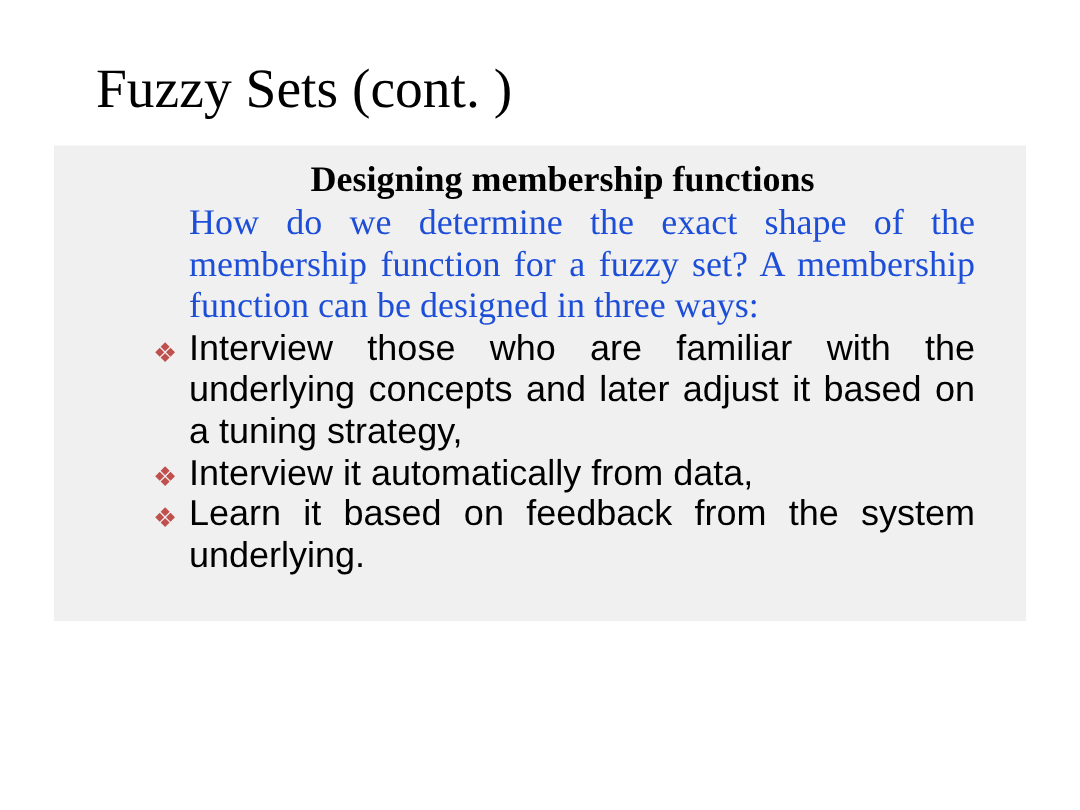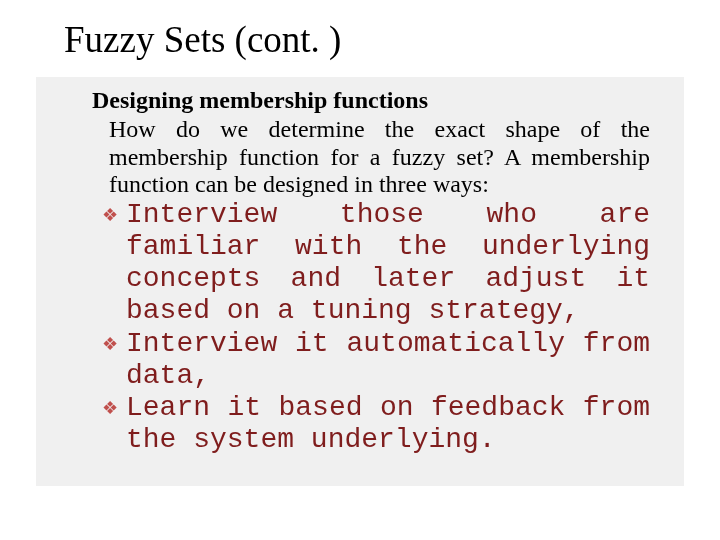--- a/index.html
+++ b/index.html
@@ -11,21 +11,21 @@
       width: 720px;
       height: 540px;
       background: #ffffff;
       font-family: 'Times New Roman', Times, serif;
       position: relative;
       overflow: hidden;
     }
     .slide {
       width: 100%;
       height: 100%;
-      padding: 18px 0 0 0;
+      padding: 38px 0 0 0;
     }
     .title-area {
       padding: 0 48px 16px 64px;
     }
     .title {
       font-size: 37px;
       font-weight: normal;
       color: #000000;
       font-family: 'Times New Roman', Times, serif;
     }
@@ -34,48 +34,49 @@
       background: #f0f0f0;
       padding: 10px 26px 30px 34px;
     }
     .subheading {
       font-size: 24px;
       font-weight: bold;
       color: #000000;
       font-family: 'Times New Roman', Times, serif;
       margin-bottom: 2px;
       margin-left: 22px;
+      text-align: center;
     }
     .intro-text {
       font-size: 24px;
-      color: #000000;
+      color: #1d4ed8;
       font-family: 'Times New Roman', Times, serif;
       text-align: justify;
       line-height: 1.15;
-      margin-left: 39px;
+      margin-left: 56px;
       margin-right: 8px;
     }
     .bullet-item {
       display: flex;
       align-items: flex-start;
       margin-left: 32px;
       margin-right: 8px;
     }
     .bullet {
       flex-shrink: 0;
       width: 24px;
       font-size: 18px;
       color: #c0504d;
       padding-top: 5px;
     }
     .bullet-text {
       flex: 1;
-      font-size: 28px;
-      color: #7f1d1d;
-      font-family: Liberation Mono, monospace;
+      font-size: 24px;
+      color: #000000;
+      font-family: Liberation Sans, sans-serif;
       text-align: justify;
       line-height: 1.15;
     }
   </style>
 </head>
 <body>
 
 <div class="slide">
   <div class="title-area">
     <h1 class="title">Fuzzy Sets (cont. )</h1>

